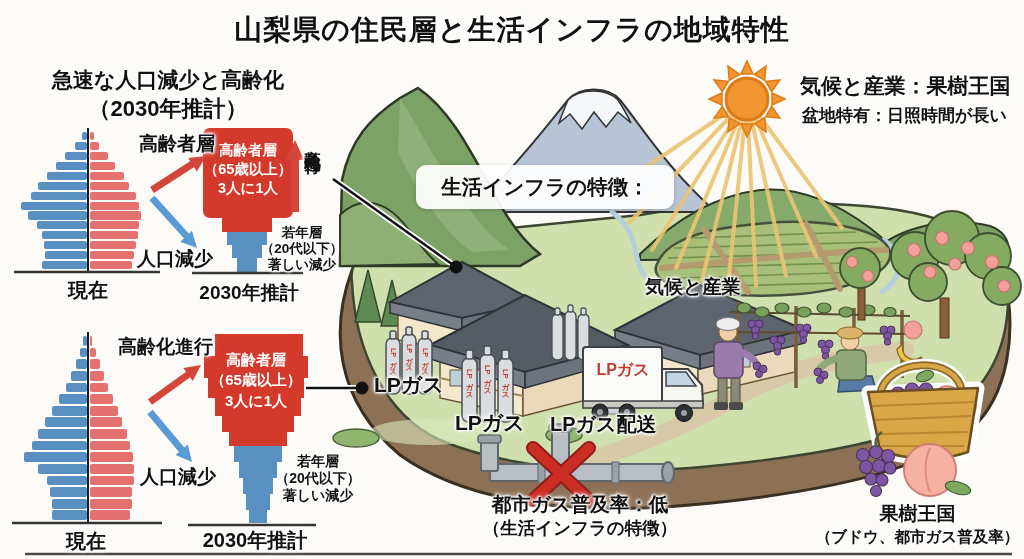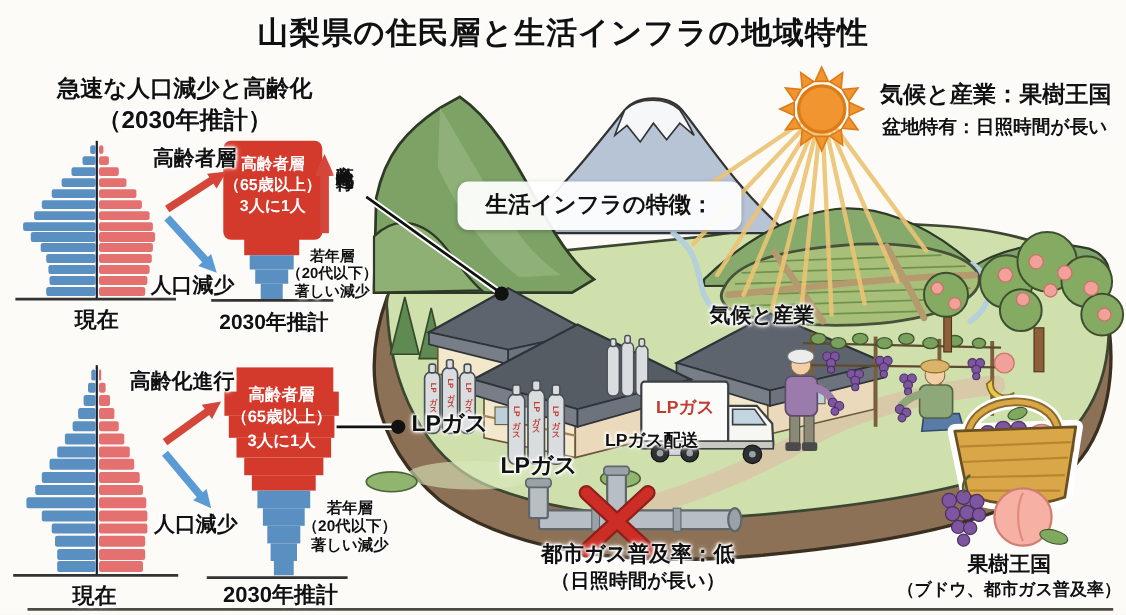--- a/index.html
+++ b/index.html
@@ -527,24 +527,24 @@
 <div class="lbl" style="left:800px;top:72px;font-size:21px;">気候と産業：果樹王国</div>
 
 <div class="infobox" style="left:416px;top:165px;width:250px;font-size:20.5px;">
   <div>生活インフラの特徴：</div>
 </div>
 
 <div class="lbl" style="left:645px;top:274px;font-size:19px;">気候と産業</div>
 <div class="lbl" style="left:374px;top:371px;font-size:21px;">LPガス</div>
 <div class="lbl" style="left:455px;top:409px;font-size:21px;">LPガス</div>
 <div class="lbl center" style="left:585px;top:360px;width:76px;font-size:16px;color:#c23b2e;text-shadow:none;">LPガス</div>
-<div class="lbl" style="left:550px;top:390px;font-size:16px;">LPガス配送</div>
+<div class="lbl" style="left:550px;top:411px;font-size:20px;">LPガス配送</div>
 
 <div class="lbl center" style="left:430px;top:492px;width:300px;line-height:1.28;">
   <div style="font-size:19.5px;">都市ガス普及率：低</div>
-  <div style="font-size:17.5px;font-weight:700;">（日照時間が長い）</div>
+  <div style="font-size:17.5px;font-weight:700;">（生活インフラの特徴）</div>
 </div>
 <div class="lbl center" style="left:815px;top:502px;width:205px;line-height:1.3;">
   <div style="font-size:19px;">果樹王国</div>
   <div style="font-size:15.5px;font-weight:700;">（ブドウ、都市ガス普及率）</div>
 </div>
 
 </div>
 
 </body></html>

